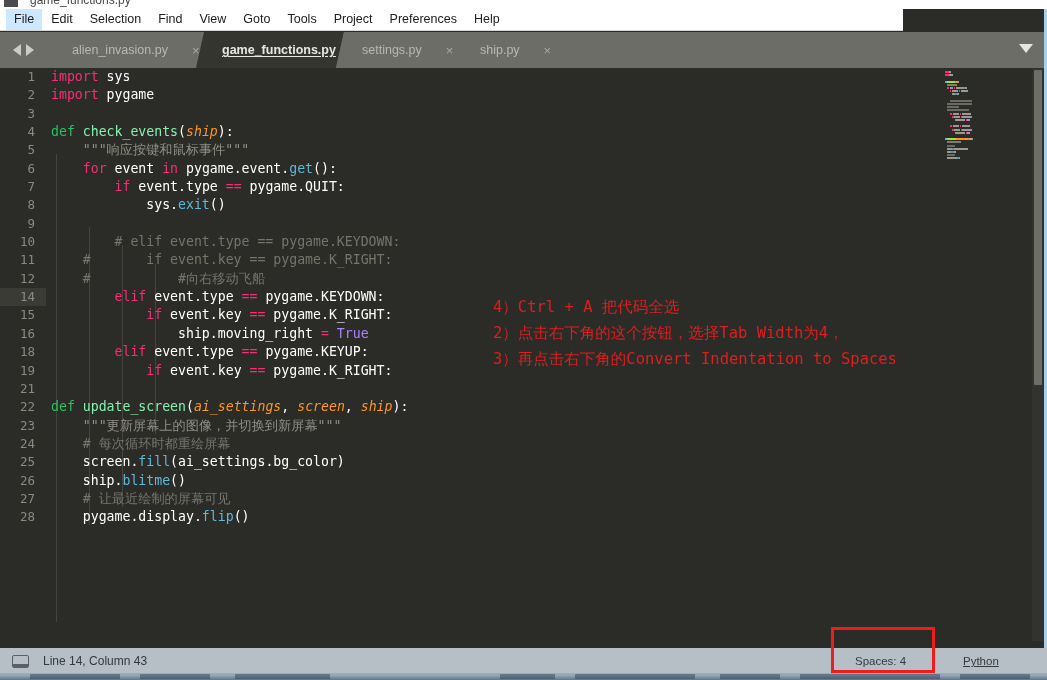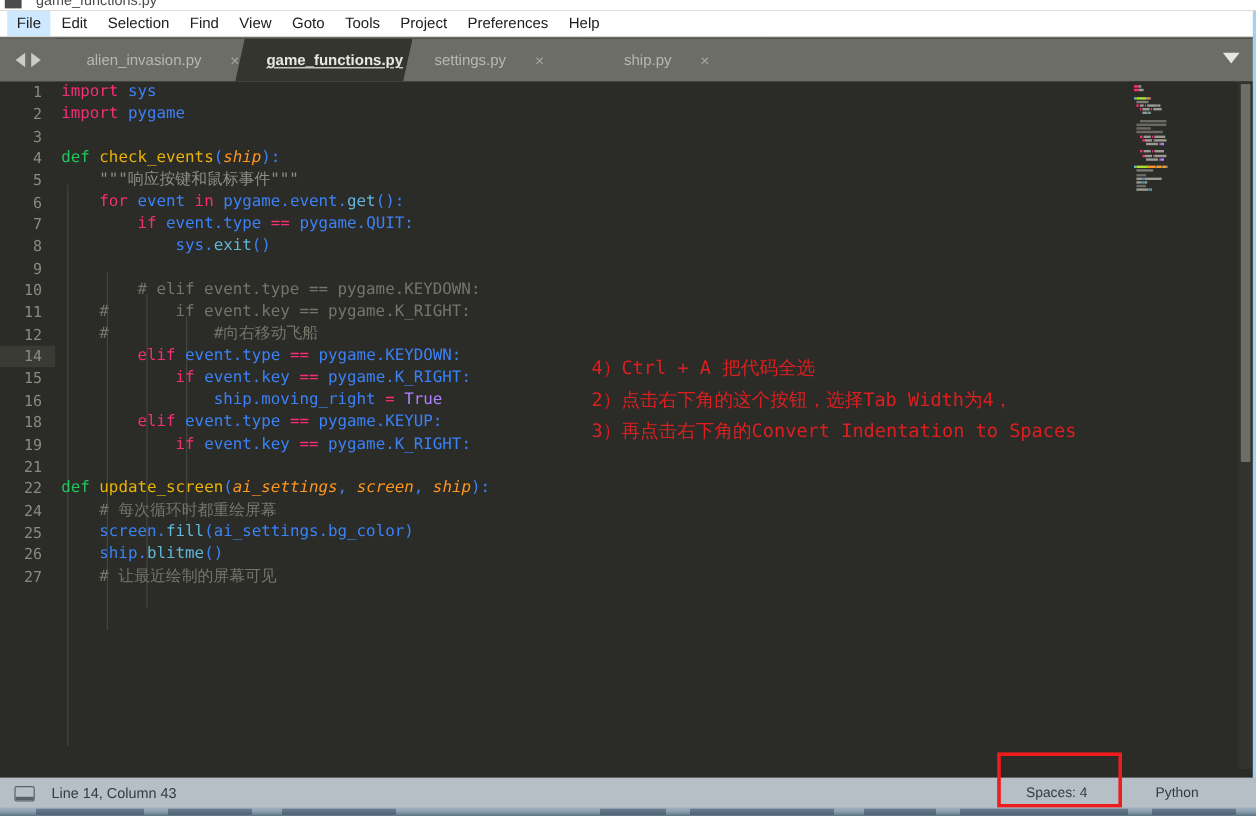--- a/index.html
+++ b/index.html
@@ -21,21 +21,21 @@
     position: absolute; left: 30px; top: -7px;
     font-size: 12px; color: #4a4a4a; white-space: nowrap;
   }
   .titlebar .tb-sq {
     position: absolute; left: 4px; top: -3px;
     width: 14px; height: 10px; background: #4c4c4c;
   }
 
   
   .menubar {
-    position: absolute; top: 9px; left: 0; width: 1047px; height: 22px;
+    position: absolute; top: 9px; left: 0; width: 903px; height: 22px;
     background: #ffffff;
     display: flex; align-items: center;
     border-bottom: 1px solid #d6d6d6;
   }
   .menu-item {
     font-size: 12.5px; color: #202020;
     padding: 3px 8px 4px 8px; margin-right: 1px;
     line-height: 14px; white-space: nowrap; cursor: default;
   }
   .menu-item:first-child { margin-left: 6px; }
@@ -99,27 +99,27 @@
   }
   .ltext { flex: 1 1 auto; padding-left: 5px; color: #e6e6de; }
 
   
   .guides { position: absolute; top: 0; left: 0; height: 100%; width: 100%; pointer-events: none; }
   .guide { position: absolute; top: 0; width: 1px; background: #454540; }
 
   
   .kw    { color: #f62e77; }
   .kw2   { color: #22c55e; }
-  .fn    { color: #eab308; }
+  .fn    { color: #86efac; }
   .param { color: #fd971f; font-style: italic; }
   .op    { color: #f62e77; }
   .cmt   { color: #75756b; }
   .str   { color: #8f8f84; }
   .cst   { color: #ae81ff; }
-  .pln   { color: #3b82f6; }
+  .pln   { color: #ffffff; }
   .meth  { color: #62b8d8; }
 
   
   .annot {
     position: absolute; left: 493px; top: 226px;
     font-family: "DejaVu Sans Mono", monospace;
     font-size: 15.5px; line-height: 26px;
     color: #dd1f1f; white-space: pre;
   }
 
@@ -157,21 +157,21 @@
   }
   .sb-icon::after {
     content: ""; position: absolute; left: 0; right: 0; bottom: 0;
     height: 3px; background: #5a6068;
   }
   .sb-pos { margin-left: 14px; font-size: 12px; color: #343a40; }
   .sb-spaces {
     position: absolute; left: 855px; font-size: 11.5px; color: #343a40; white-space: nowrap;
   }
   .sb-lang {
-    position: absolute; left: 963px; font-size: 11.5px; color: #343a40; white-space: nowrap;
+    position: absolute; left: 963px; font-size: 11.5px; color: #343a40; white-space: nowrap; text-decoration: underline;
   }
 
   
   .redbox {
     position: absolute; left: 831px; top: 627px;
     width: 104px; height: 46px;
     border: 3px solid #ee1c1c; pointer-events: none;
   }
 
   
@@ -224,21 +224,21 @@
           <span class="tclose">×</span>
         </div>
         <div class="tab active" style="left: 196px; width: 148px;">
           <span class="tname">game_functions.py</span>
           <span class="tclose">×</span>
         </div>
         <div class="tab" style="left: 336px; width: 150px;">
           <span class="tname">settings.py</span>
           <span class="tclose">×</span>
         </div>
-        <div class="tab" style="left: 494px; width: 140px;">
+        <div class="tab" style="left: 454px; width: 140px;">
           <span class="tname">ship.py</span>
           <span class="tclose">×</span>
         </div>
       </div>
     <div class="tab-caret"></div>
   </div>
 
   <div class="editor">
     <div class="guides">
       <div class="guide" style="left:56px;top:86px;height:468px;"></div>
@@ -259,24 +259,26 @@
         <div class="line"><div class="gutter">10</div><div class="ltext"><span class="cmt">        # elif event.type == pygame.KEYDOWN:</span></div></div>
         <div class="line"><div class="gutter">11</div><div class="ltext"><span class="cmt">    #       if event.key == pygame.K_RIGHT:</span></div></div>
         <div class="line"><div class="gutter">12</div><div class="ltext"><span class="cmt">    #           #向右移动飞船</span></div></div>
         <div class="line cur"><div class="gutter">14</div><div class="ltext"><span class="pln">        </span><span class="kw">elif</span><span class="pln"> event.type </span><span class="op">==</span><span class="pln"> pygame.KEYDOWN:</span></div></div>
         <div class="line"><div class="gutter">15</div><div class="ltext"><span class="pln">            </span><span class="kw">if</span><span class="pln"> event.key </span><span class="op">==</span><span class="pln"> pygame.K_RIGHT:</span></div></div>
         <div class="line"><div class="gutter">16</div><div class="ltext"><span class="pln">                ship.moving_right </span><span class="op">=</span><span class="pln"> </span><span class="cst">True</span></div></div>
         <div class="line"><div class="gutter">18</div><div class="ltext"><span class="pln">        </span><span class="kw">elif</span><span class="pln"> event.type </span><span class="op">==</span><span class="pln"> pygame.KEYUP:</span></div></div>
         <div class="line"><div class="gutter">19</div><div class="ltext"><span class="pln">            </span><span class="kw">if</span><span class="pln"> event.key </span><span class="op">==</span><span class="pln"> pygame.K_RIGHT:</span></div></div>
         <div class="line"><div class="gutter">21</div><div class="ltext"></div></div>
         <div class="line"><div class="gutter">22</div><div class="ltext"><span class="kw2">def</span><span class="pln"> </span><span class="fn">update_screen</span><span class="pln">(</span><span class="param">ai_settings</span><span class="pln">, </span><span class="param">screen</span><span class="pln">, </span><span class="param">ship</span><span class="pln">):</span></div></div>
+        <div class="line"><div class="gutter">23</div><div class="ltext"><span class="str">    """更新屏幕上的图像，并切换到新屏幕"""</span></div></div>
         <div class="line"><div class="gutter">24</div><div class="ltext"><span class="cmt">    # 每次循环时都重绘屏幕</span></div></div>
         <div class="line"><div class="gutter">25</div><div class="ltext"><span class="pln">    screen.</span><span class="meth">fill</span><span class="pln">(ai_settings.bg_color)</span></div></div>
         <div class="line"><div class="gutter">26</div><div class="ltext"><span class="pln">    ship.</span><span class="meth">blitme</span><span class="pln">()</span></div></div>
         <div class="line"><div class="gutter">27</div><div class="ltext"><span class="cmt">    # 让最近绘制的屏幕可见</span></div></div>
+        <div class="line"><div class="gutter">28</div><div class="ltext"><span class="pln">    pygame.display.</span><span class="meth">flip</span><span class="pln">()</span></div></div>
       </div>
 
     <div class="annot" id="annot-host"><div>4）Ctrl + A 把代码全选</div><div>2）点击右下角的这个按钮，选择Tab Width为4，</div><div>3）再点击右下角的Convert Indentation to Spaces</div></div>
   </div>
 
   <div class="minimap" id="minimap-host">
       <div class="mm-row" style="left: 4px; top: 3px; width: 3.72px; background: rgb(246, 46, 119);"></div>
       <div class="mm-row" style="left: 8.34px; top: 3px; width: 1.86px; background: rgb(154, 154, 146);"></div>
       <div class="mm-row" style="left: 4px; top: 6.2px; width: 3.72px; background: rgb(246, 46, 119);"></div>
       <div class="mm-row" style="left: 8.34px; top: 6.2px; width: 3.72px; background: rgb(154, 154, 146);"></div>

